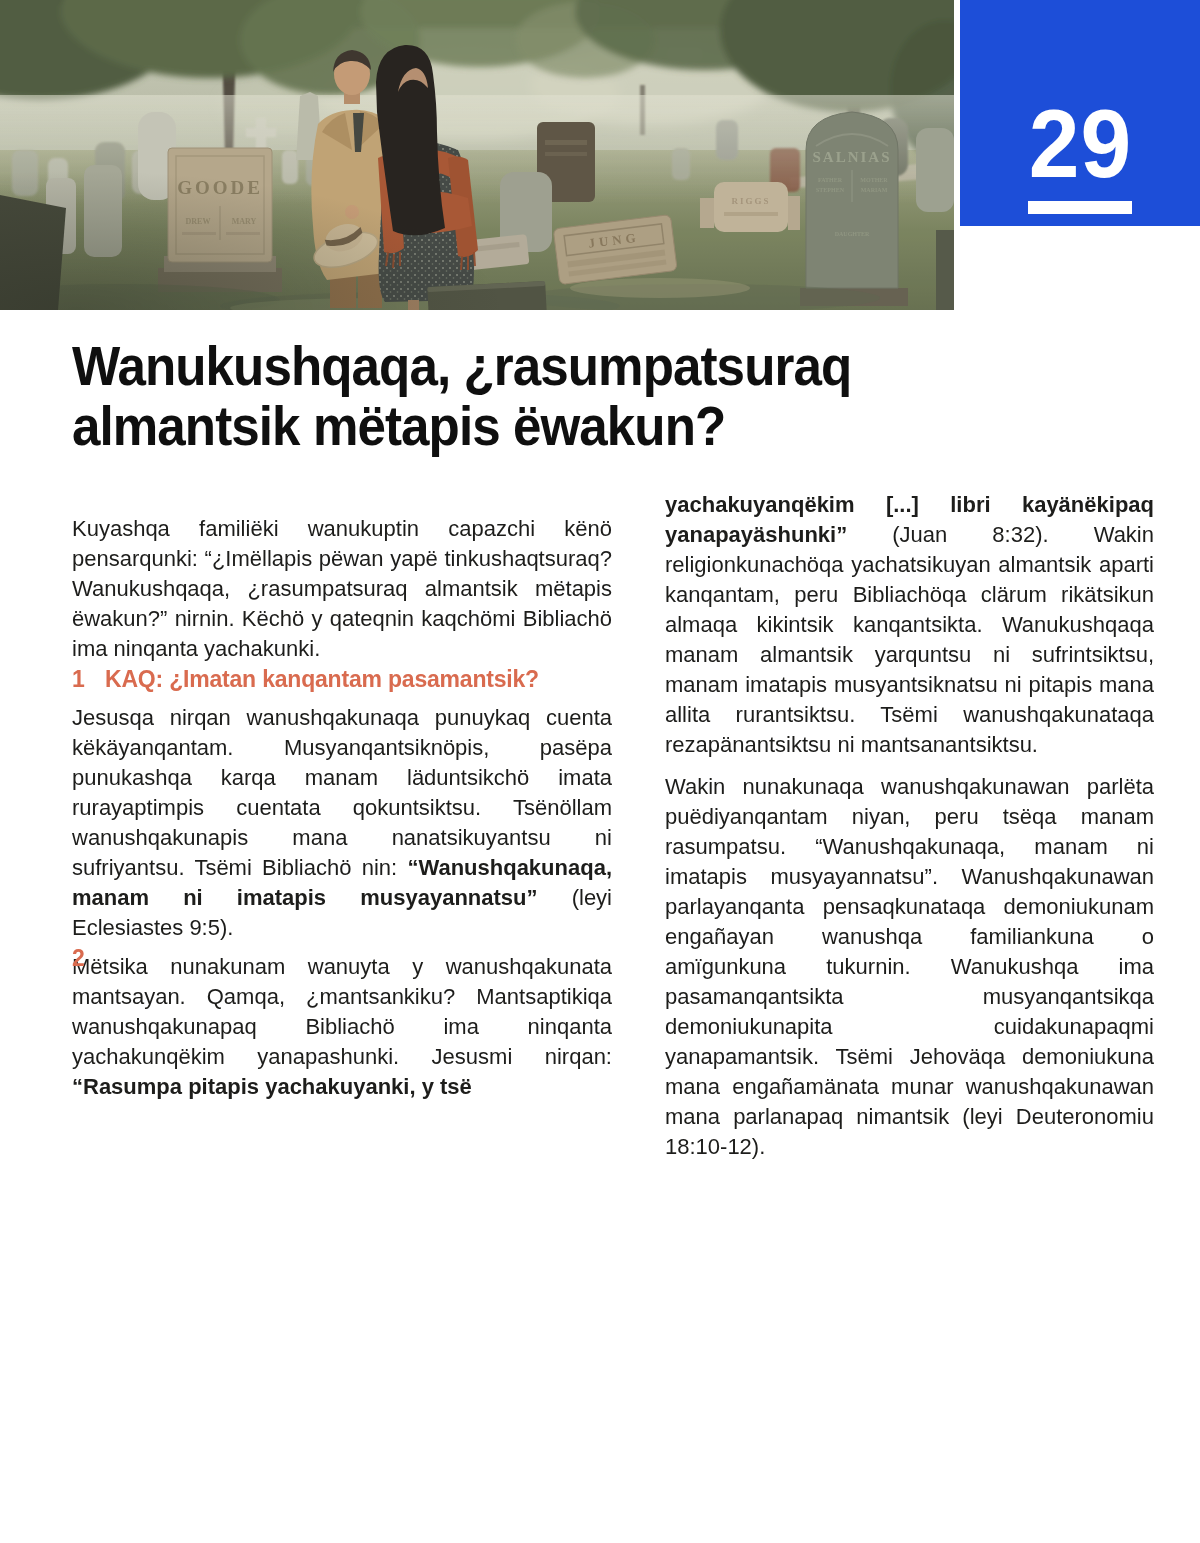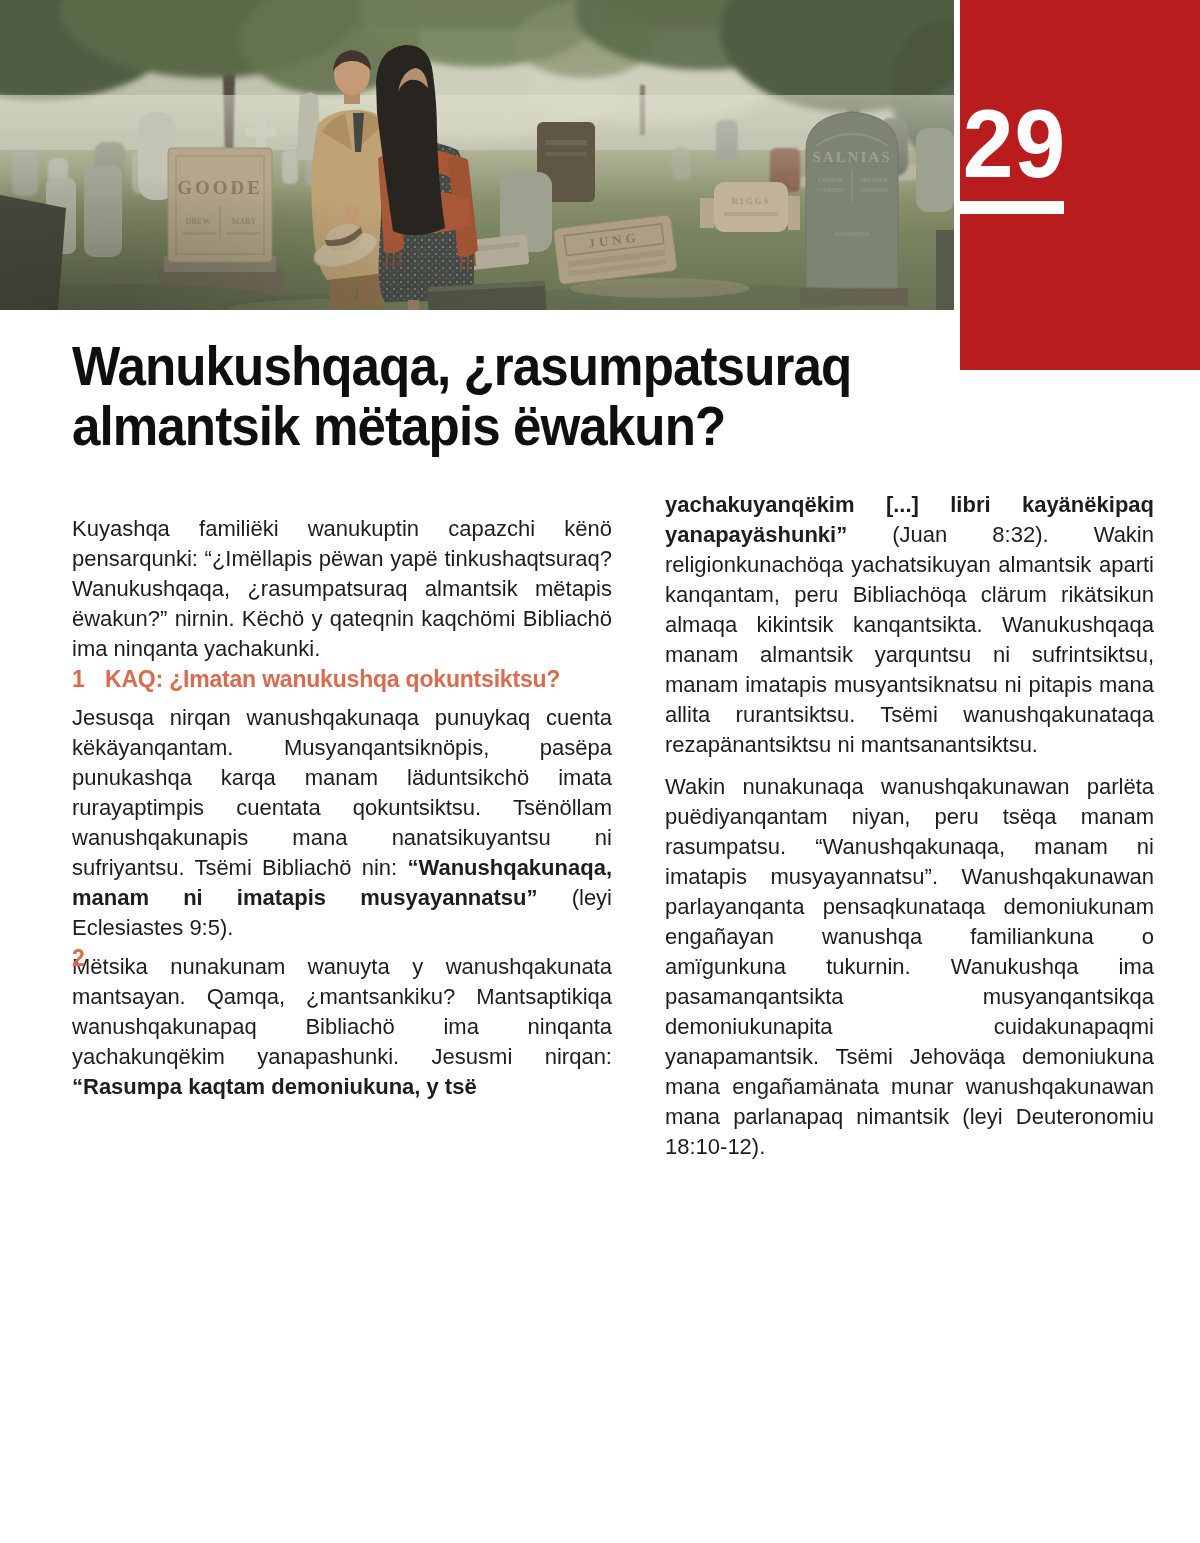--- a/index.html
+++ b/index.html
@@ -1,22 +1,22 @@
 <!DOCTYPE html>
 <html><head>
 <meta charset="utf-8">
 <style>
   html,body{margin:0;padding:0;background:#ffffff;}
   .page{position:relative;width:1200px;height:1543px;background:#ffffff;overflow:hidden;
         font-family:"Liberation Sans",sans-serif;}
   
   .photo-wrap{position:absolute;left:0;top:0;width:954px;height:310px;overflow:hidden;}
   .photo-wrap svg{display:block;}
-  .badge{position:absolute;left:960px;top:0;width:240px;height:370px;background:#b91c1c;
-         display:flex;flex-direction:column;align-items:flex-start;}
+  .badge{position:absolute;left:960px;top:0;width:240px;height:226px;background:#1d4ed8;
+         display:flex;flex-direction:column;align-items:center;}
   .badge-num{margin-top:96px;font-size:96px;line-height:1;font-weight:bold;color:#ffffff;
              transform:scaleX(.95);letter-spacing:1px;}
   .badge-bar{width:104px;height:13px;background:#ffffff;margin-top:9px;}
   
   .title{position:absolute;left:72px;top:336px;width:900px;margin:0;
          font-size:55px;line-height:60px;font-weight:bold;color:#0f0f0f;
          letter-spacing:-1px;transform:scaleX(.93);transform-origin:left top;}
   
   .col{position:absolute;top:490px;font-size:22px;line-height:30px;color:#1d1d1b;
        text-align:justify;}
@@ -255,28 +255,28 @@
     <div class="badge-bar"></div>
   </div>
 
   <h1 class="title">Wanukushqaqa, ¿rasumpatsuraq almantsik mëtapis ëwakun?</h1>
 
   <div class="col col-left">
     <p class="intro">Kuyashqa familiëki wanukuptin capazchi kënö pensarqunki: “¿Imëllapis pëwan yapë tinkushaqtsuraq? Wanukushqaqa, ¿rasumpatsuraq almantsik mëtapis ëwakun?” nirnin. Këchö y qateqnin kaqchömi Bibliachö ima ninqanta yachakunki.</p>
 
     <div class="qh">
       <span class="qnum">1</span>
-      <span>KAQ: ¿Imatan wanukushqa qokuntsiktsu?</span>
+      <span>KAQ: ¿Imatan kanqantam pasamantsik?</span>
     </div>
     <p class="body-p"><span>Jesusqa nirqan wanushqakunaqa punuykaq cuenta këkäyanqantam. Musyanqantsiknöpis, pasëpa punukashqa karqa manam läduntsikchö imata rurayaptimpis cuentata qokuntsiktsu. Tsënöllam wanushqakunapis mana nanatsikuyantsu ni sufriyantsu. Tsëmi Bibliachö nin: </span><strong>“Wanushqakunaqa, manam ni imatapis musyayannatsu”</strong><span> (leyi Eclesiastes 9:5).</span></p>
 
     <div class="qh">
       <span class="qnum">2</span>
     </div>
-    <p class="body-p"><span>Mëtsika nunakunam wanuyta y wanushqakunata mantsayan. Qamqa, ¿mantsankiku? Mantsaptikiqa wanushqakunapaq Bibliachö ima ninqanta yachakunqëkim yanapashunki. Jesusmi nirqan: </span><strong>“Rasumpa kaqtam demoniukuna, y tsë</strong></p>
+    <p class="body-p"><span>Mëtsika nunakunam wanuyta y wanushqakunata mantsayan. Qamqa, ¿mantsankiku? Mantsaptikiqa wanushqakunapaq Bibliachö ima ninqanta yachakunqëkim yanapashunki. Jesusmi nirqan: </span><strong>“Rasumpa pitapis yachakuyanki, y tsë</strong></p>
   </div>
 
   <div class="col col-right">
     <p class="body-p"><strong>yachakuyanqëkim [...] libri kayänëkipaq yanapayäshunki”</strong><span> (Juan 8:32). Wakin religionkunachöqa yachatsikuyan almantsik aparti kanqantam, peru Bibliachöqa clärum rikätsikun almaqa kikintsik kanqantsikta. Wanukushqaqa manam almantsik yarquntsu ni sufrintsiktsu, manam imatapis musyantsiknatsu ni pitapis mana allita rurantsiktsu. Tsëmi wanushqakunataqa rezapänantsiktsu ni mantsanantsiktsu.</span></p>
     <p class="body-p"><span>Wakin nunakunaqa wanushqakunawan parlëta puëdiyanqantam niyan, peru tsëqa manam rasumpatsu. “Wanushqakunaqa, manam ni imatapis musyayannatsu”. Wanushqakunawan parlayanqanta pensaqkunataqa demoniukunam engañayan wanushqa familiankuna o amïgunkuna tukurnin. Wanukushqa ima pasamanqantsikta musyanqantsikqa demoniukunapita cuidakunapaqmi yanapamantsik. Tsëmi Jehoväqa demoniukuna mana engañamänata munar wanushqakunawan mana parlanapaq nimantsik (leyi Deuteronomiu 18:10-12).</span></p>
   </div>
 
 </div>
 
 </body></html>

